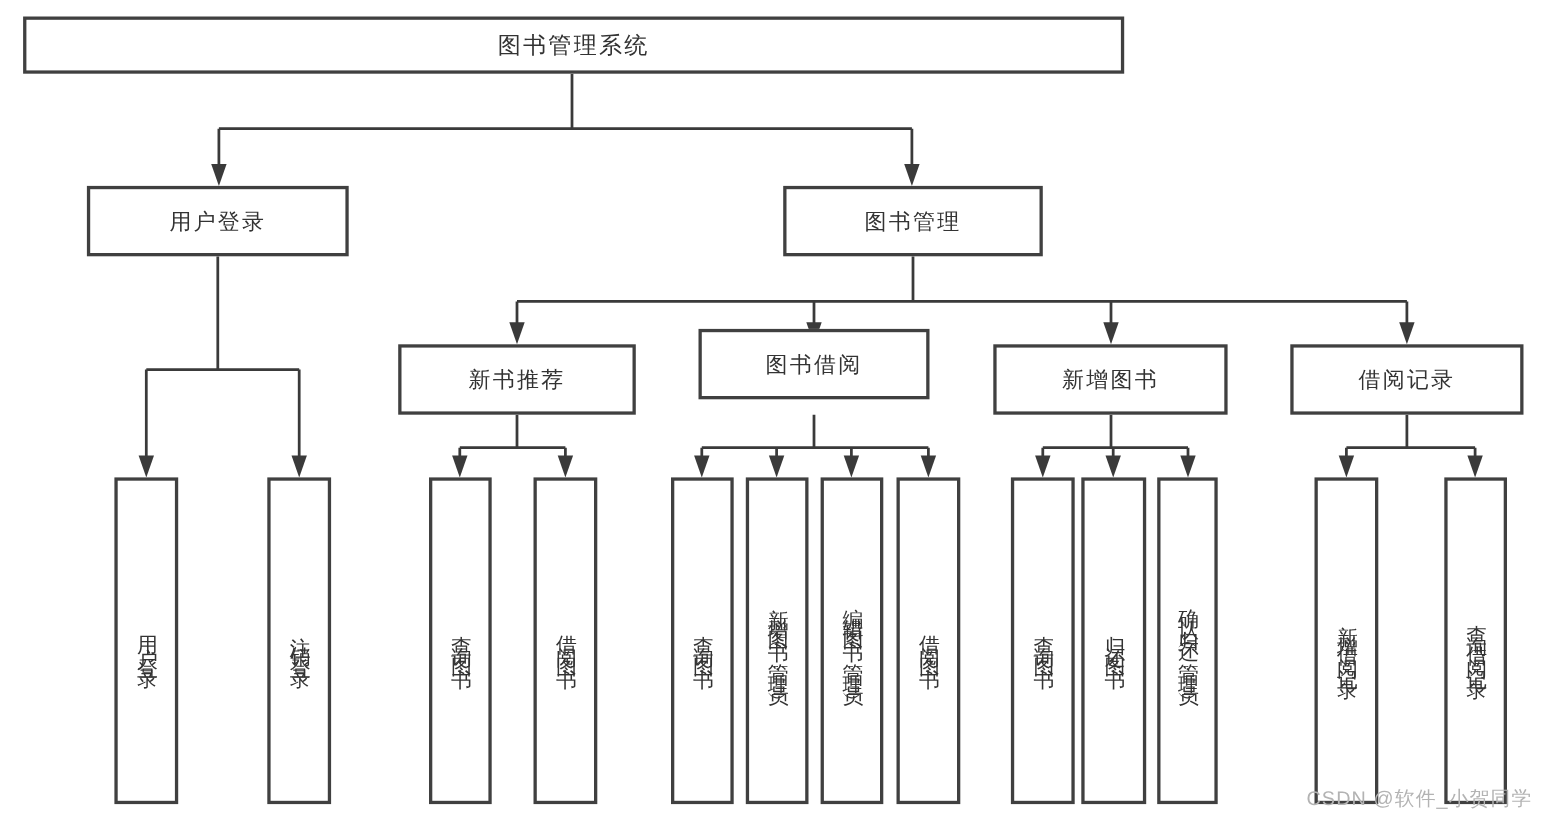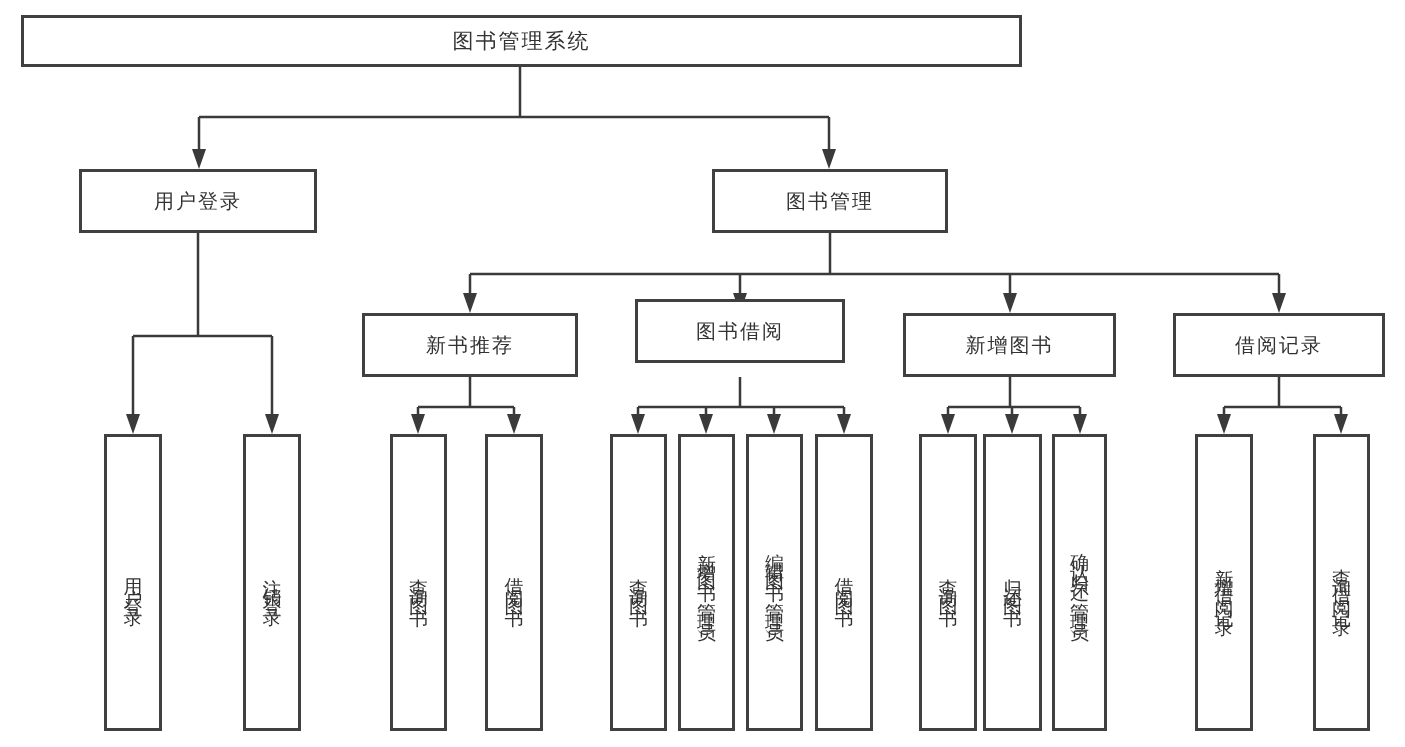--- a/index.html
+++ b/index.html
@@ -120,13 +120,14 @@
   <div class="box vbox" id="l5">查询图书</div>
   <div class="box vbox" id="l6">新增图书（管理员）</div>
   <div class="box vbox" id="l7">编辑图书（管理员）</div>
   <div class="box vbox" id="l8">借阅图书</div>
   <div class="box vbox" id="l9">查询图书</div>
   <div class="box vbox" id="l10">归还图书</div>
   <div class="box vbox" id="l11">确认归还（管理员）</div>
   <div class="box vbox" id="l12">新增借阅记录</div>
   <div class="box vbox" id="l13">查询借阅记录</div>
 
+  <div class="watermark">CSDN @软件_小贺同学</div>
 </div>
 
 </body></html>

